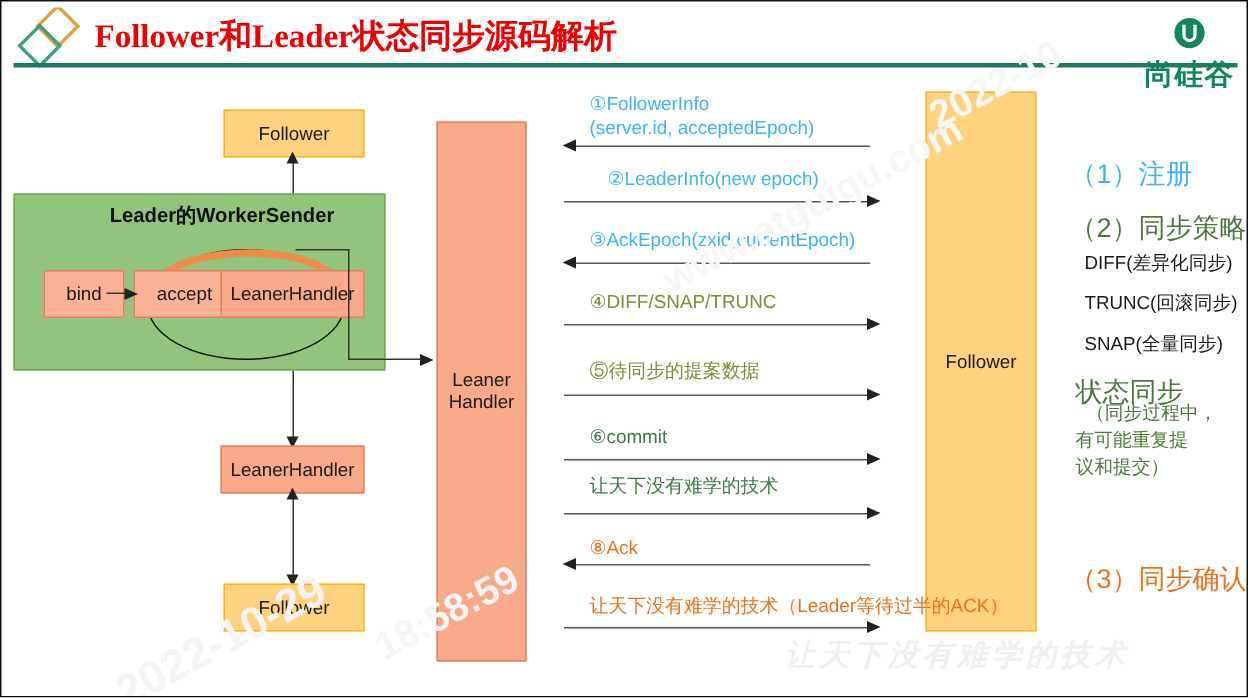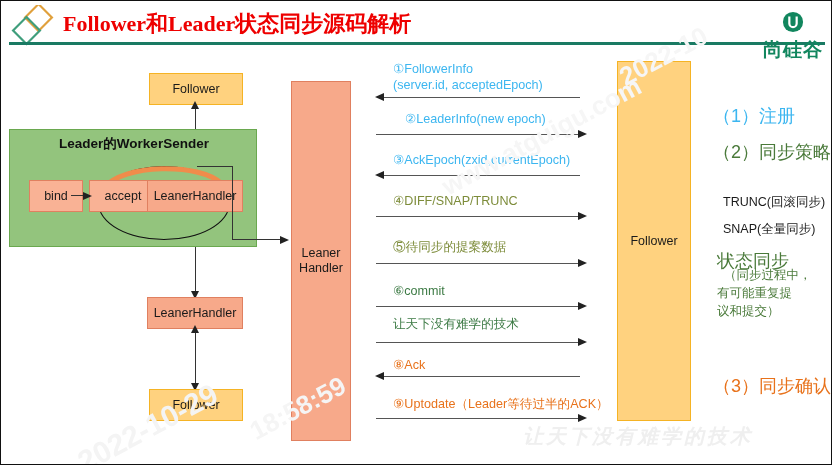--- a/index.html
+++ b/index.html
@@ -34,21 +34,21 @@
     font-size:12.5px;color:#1a1a1a;line-height:1.2;
   }
   .box-yellow{background:#ffd27f;border:1.6px solid #f5b324;}
   .box-salmon{background:#f7a98a;border:1.6px solid #e08060;}
   .box-salmon-lt{background:#f9b295;border:1.6px solid #e08060;}
   .box-green{background:#93c47d;border:1.4px solid #6aa84f;}
   
   #green-group{left:8px;top:128px;width:248px;height:118px;display:block;}
   #green-title{
     position:absolute;left:0;top:6px;width:248px;
-    font-size:13.5px;font-weight:bold;color:#111;
+    font-size:13.5px;font-weight:bold;color:#111;padding-left:14px;
   }
   #ellipse{
     position:absolute;left:88px;top:36px;width:130px;height:72px;
     border:1.5px solid #111;border-radius:50%;
   }
   .curve{position:absolute;left:86px;top:28px;width:140px;height:40px;}
   
   #leaner-lifeline{left:290px;top:60px;width:60px;height:360px;margin-top:20px;}
   #follower-lifeline{left:616px;top:60px;width:74px;height:360px;}
   
@@ -191,26 +191,27 @@
   <div class="arrow-head arrow-right" style="left:577px;top:300.5px;"></div>
 
   <div class="msg-label c-green" style="left:392px;top:316px;">让天下没有难学的技术</div>
   <div class="msg-line" style="left:375px;top:341px;width:203px;"></div>
   <div class="arrow-head arrow-right" style="left:577px;top:336.5px;"></div>
 
   <div class="msg-label c-orange" style="left:392px;top:357px;">⑧Ack</div>
   <div class="msg-line" style="left:381px;top:375px;width:198px;"></div>
   <div class="arrow-head arrow-left" style="left:374px;top:370.5px;"></div>
 
-  <div class="msg-label c-orange" style="left:392px;top:396px;">⑨Uptodate（Leader等待过半的ACK）</div>
+  <div class="msg-label c-orange" style="left:392px;top:396px;">让天下没有难学的技术（Leader等待过半的ACK）</div>
   <div class="msg-line" style="left:375px;top:417px;width:203px;"></div>
   <div class="arrow-head arrow-right" style="left:577px;top:412.5px;"></div>
 
   <div class="note note-blue" style="left:712px;top:102px;">（1）注册</div>
   <div class="note note-green" style="left:712px;top:138px;">（2）同步策略</div>
+  <div class="note note-dark" style="left:722px;top:165px;">DIFF(差异化同步)</div>
   <div class="note note-dark" style="left:722px;top:192px;">TRUNC(回滚同步)</div>
   <div class="note note-dark" style="left:722px;top:219px;">SNAP(全量同步)</div>
   <div class="note note-green" style="left:716px;top:247px;">状态同步</div>
   <div class="note note-green" style="left:716px;top:265px;font-size:12.5px;">  （同步过程中，
 有可能重复提
 议和提交）</div>
   <div class="note note-orange" style="left:712px;top:372px;">（3）同步确认</div>
 
   <div class="wm" id="wm-tagline">让天下没有难学的技术</div>
   <div class="wm" id="wm-1">2022-10-29</div>

